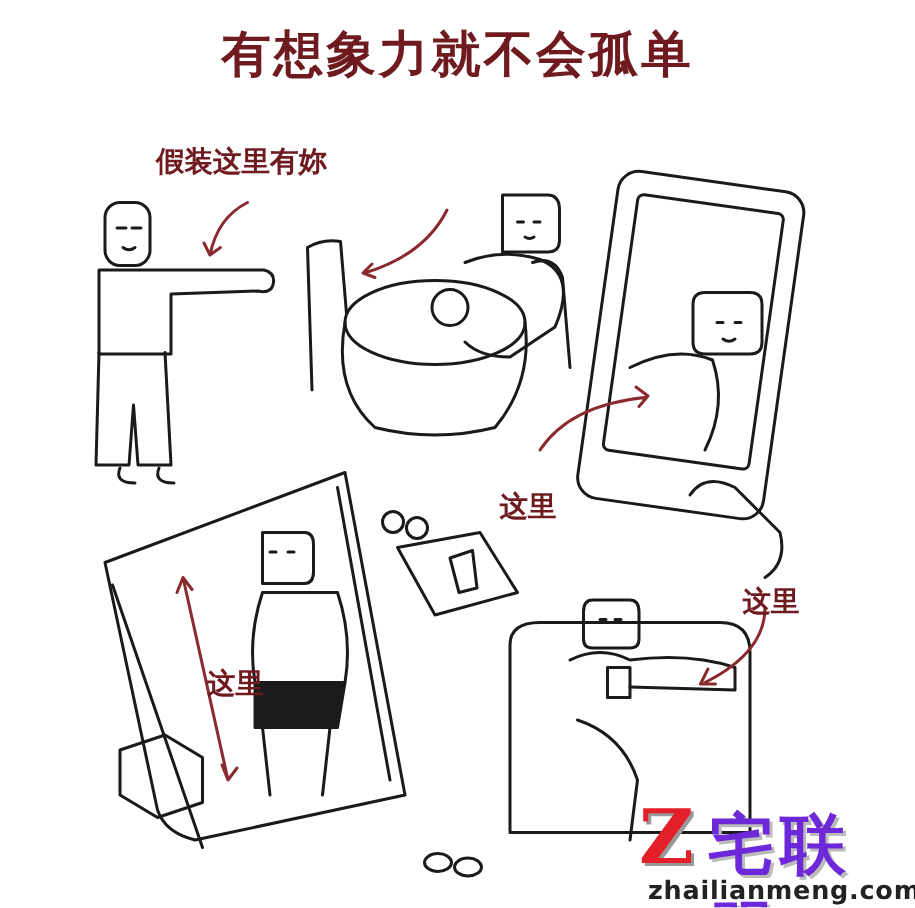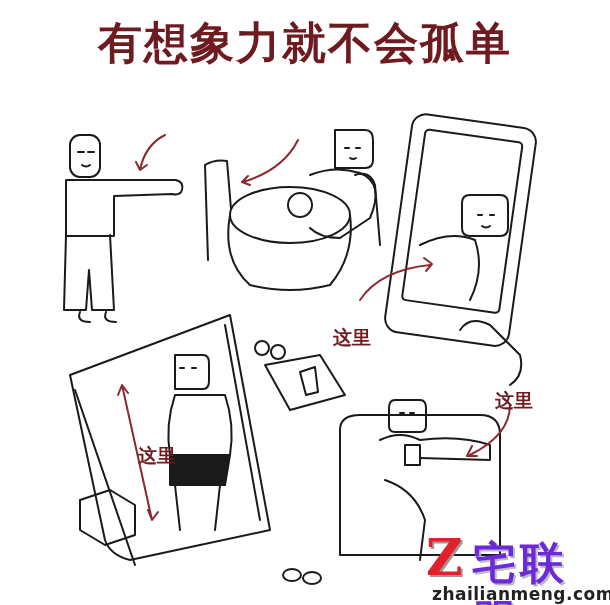--- a/index.html
+++ b/index.html
@@ -1,17 +1,17 @@
 <!DOCTYPE html>
 <html><head>
 <meta charset="utf-8">
 <style>
   html,body{margin:0;padding:0;background:#fff;}
   #canvas{position:relative;width:610px;height:605px;background:#fff;overflow:hidden;font-family:"DejaVu Sans",sans-serif;}
-  .title{position:absolute;left:0;top:14px;width:610px;text-align:center;font-size:44px;font-weight:bold;color:#6e1a1f;letter-spacing:2px;}
+  .title{position:absolute;left:0;top:14px;width:610px;text-align:center;font-size:33px;font-weight:bold;color:#6e1a1f;letter-spacing:2px;}
   .cap{position:absolute;font-size:19px;font-weight:bold;color:#6e1a1f;white-space:nowrap;}
   svg.art{position:absolute;left:0;top:0;}
   svg.art *{fill:none;stroke:#1a1a1a;stroke-width:2;stroke-linecap:round;stroke-linejoin:round;}
   svg.art .arrow{stroke:#8a2a2e;stroke-width:2;}
   svg.art .fillw{fill:#fff;}
   .wm{position:absolute;left:420px;top:528px;width:190px;height:77px;}
   .wm-z{position:absolute;left:6px;top:0;font-family:"DejaVu Serif",serif;font-size:50px;font-weight:bold;color:#e3202a;text-shadow:2px 2px 0 #999;}
   .wm-cn{position:absolute;left:52px;top:6px;font-size:44px;font-weight:bold;color:#6d28d9;letter-spacing:4px;text-shadow:2px 2px 0 #bbb;}
   .wm-url{position:absolute;left:12px;top:56px;font-size:17px;font-weight:bold;color:#222;letter-spacing:0.5px;}
 </style>
@@ -79,20 +79,21 @@
       <path d="M340 430 q0 -15 20 -15 h120 q20 0 20 20 v120 h-160 z" class="fillw"></path>
       <path d="M395 400 h25 q6 0 6 8 v18 q0 6 -6 6 h-25 q-6 0 -6 -6 v-18 q0 -8 6 -8 z"></path>
       <path d="M400 413 l4 0 M410 413 l4 0"></path>
       <path d="M380 440 q20 -10 40 0 q40 -5 70 5 v15 l-70 -2"></path>
       <path d="M405 445 h15 v20 h-15 z"></path>
       <path d="M385 480 q30 10 40 40 l-5 40"></path>
     </g>
     <path class="arrow" d="M510 405 q0 30 -40 50 M472 446 l-5 10 l10 0"></path>
   </svg>
 
+  <div class="cap" style="left:104px;top:95px;">假装这里有妳</div>
   <div class="cap" style="left:333px;top:325px;">这里</div>
   <div class="cap" style="left:138px;top:443px;">这里</div>
   <div class="cap" style="left:495px;top:388px;">这里</div>
 
   <div class="wm">
     <span class="wm-z">Z</span>
     <span class="wm-cn">宅联盟</span>
     <span class="wm-url">zhailianmeng.com</span>
   </div>
 </div>

